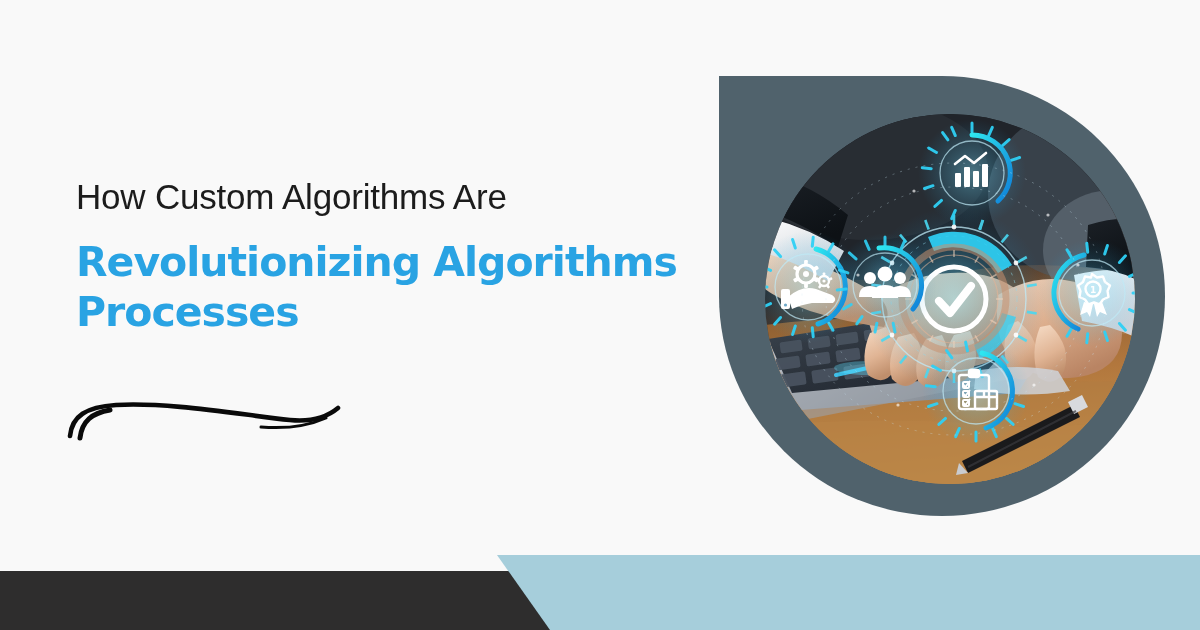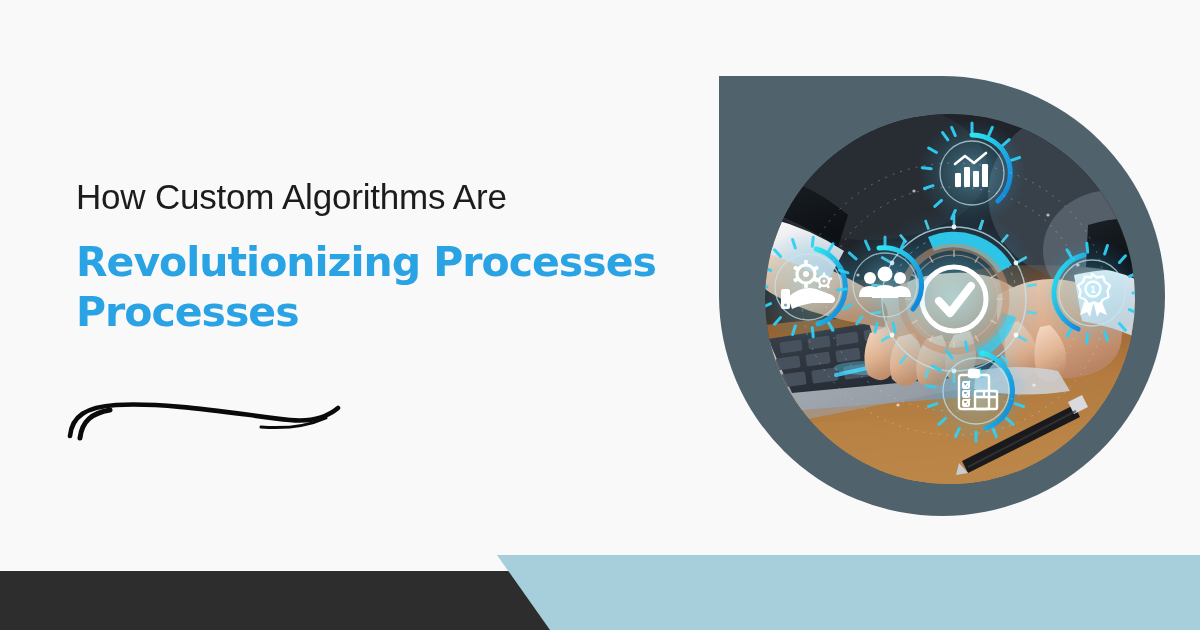--- a/index.html
+++ b/index.html
@@ -494,21 +494,21 @@
 
   <div class="band-blue">
     <svg width="1200" height="90" viewBox="0 0 1200 90" xmlns="http://www.w3.org/2000/svg">
       <path d="M 497,15 L 1200,15 L 1200,90 L 550,90 Z" fill="#a6cedb"></path>
     </svg>
   </div>
 
   <div class="copy">
     <p class="kicker">How Custom Algorithms Are</p>
     <h1 class="headline">
-      <span class="ln">Revolutionizing Processes</span>
+      <span class="ln">Revolutionizing Algorithms</span>
       <span class="ln">Processes</span>
     </h1>
   </div>
 
   <div class="swoosh">
     <svg width="290" height="56" viewBox="0 0 290 56" xmlns="http://www.w3.org/2000/svg">
 
       <path d="M12,46 C14,26 28,17 58,15 C110,12 178,24 232,30 C252,32 268,28 280,18" fill="none" stroke="#0a0a0a" stroke-width="4.6" stroke-linecap="round"></path>
 
       <path d="M22,48 C24,31 34,23 52,20" fill="none" stroke="#0a0a0a" stroke-width="5" stroke-linecap="round"></path>

